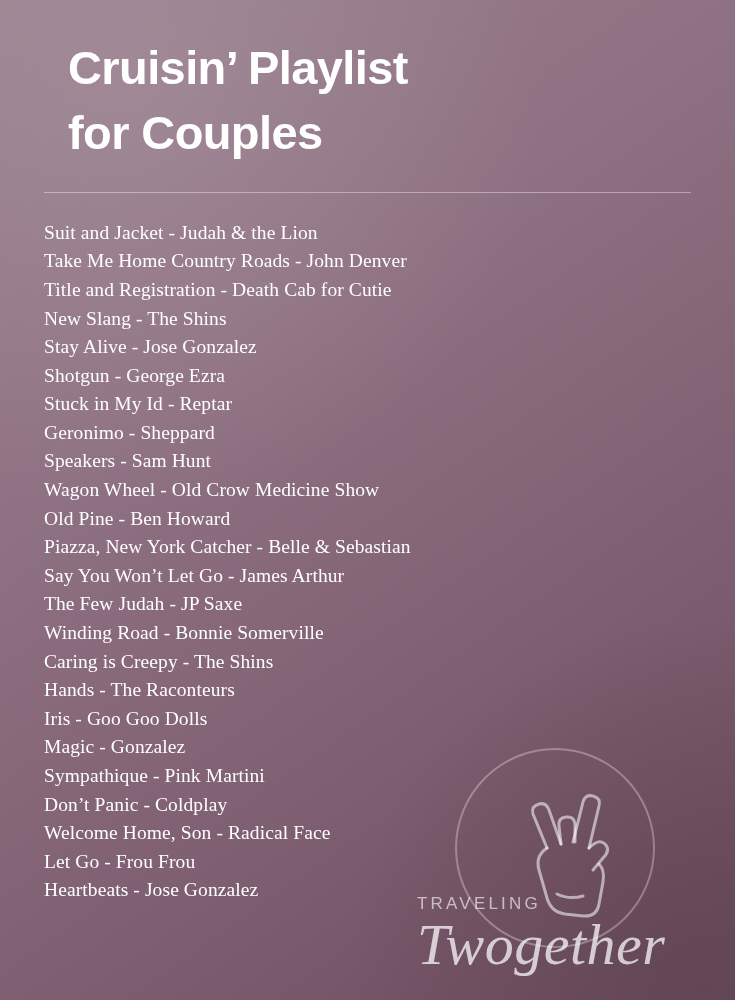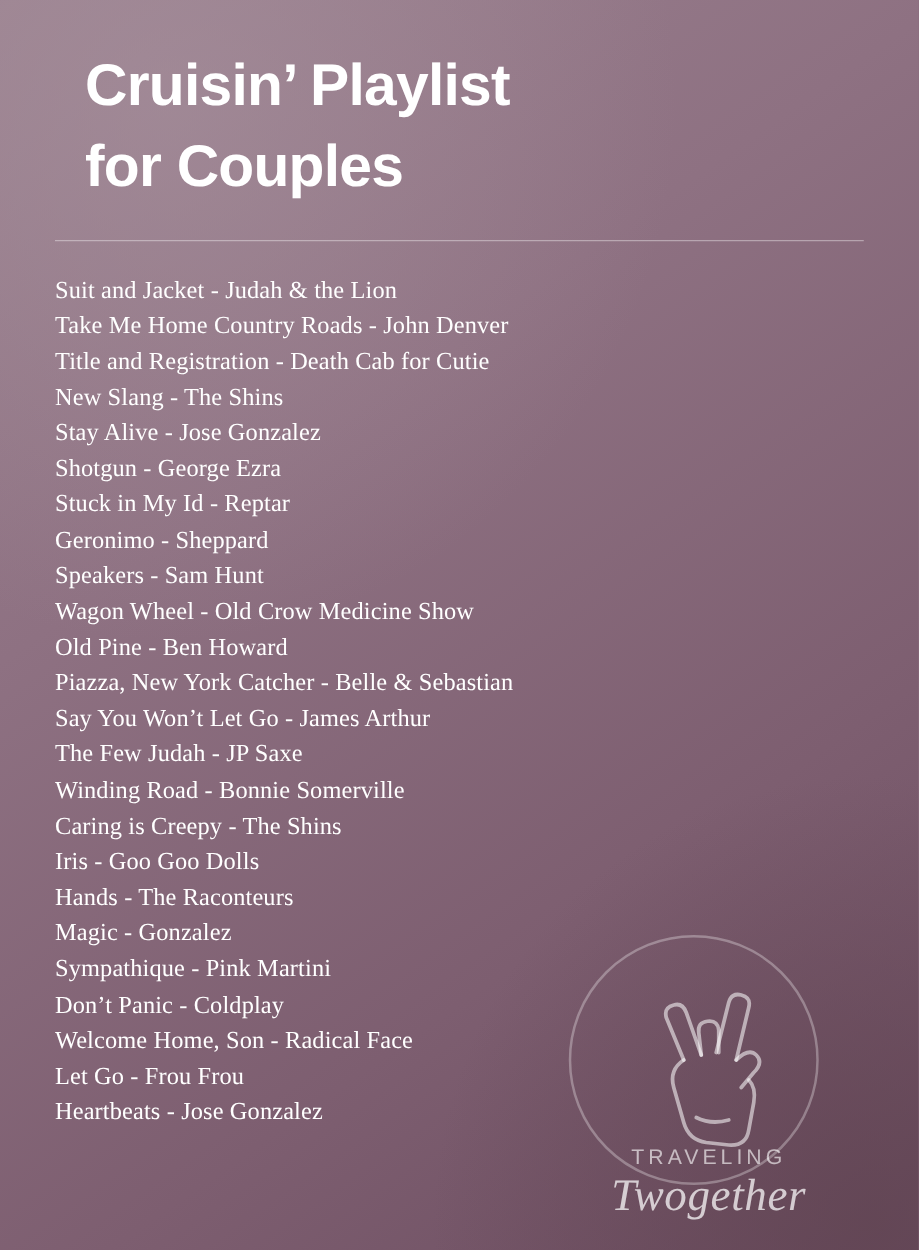--- a/index.html
+++ b/index.html
@@ -76,34 +76,34 @@
     left: 96px;
     top: 22px;
     width: 110px;
     height: 150px;
   }
   .wm-text {
     position: absolute;
     left: 0;
     bottom: 4px;
     width: 300px;
-    text-align: center;
+    text-align: left;
     color: rgba(255,255,255,0.62);
   }
   .wm-traveling {
     font-family: "Liberation Sans", sans-serif;
     font-size: 17px;
     letter-spacing: 3.2px;
     text-transform: uppercase;
     margin-bottom: 2px;
   }
   .wm-twogether {
     font-family: "Liberation Serif", serif;
     font-style: italic;
-    font-size: 36px;
+    font-size: 58px;
     line-height: 1;
     letter-spacing: 0.5px;
     color: rgba(255,255,255,0.72);
   }
 </style>
 </head>
 <body>
 
 <div class="poster">
 
@@ -124,22 +124,22 @@
     <li>Stuck in My Id - Reptar</li>
     <li>Geronimo - Sheppard</li>
     <li>Speakers - Sam Hunt</li>
     <li>Wagon Wheel - Old Crow Medicine Show</li>
     <li>Old Pine - Ben Howard</li>
     <li>Piazza, New York Catcher - Belle &amp; Sebastian</li>
     <li>Say You Won’t Let Go - James Arthur</li>
     <li>The Few Judah - JP Saxe</li>
     <li>Winding Road - Bonnie Somerville</li>
     <li>Caring is Creepy - The Shins</li>
+    <li>Hands - The Raconteurs</li>
     <li>Iris - Goo Goo Dolls</li>
-    <li>Hands - The Raconteurs</li>
     <li>Magic - Gonzalez</li>
     <li>Sympathique - Pink Martini</li>
     <li>Don’t Panic - Coldplay</li>
     <li>Welcome Home, Son - Radical Face</li>
     <li>Let Go - Frou Frou</li>
     <li>Heartbeats - Jose Gonzalez</li>
   </ul>
 
   <div class="watermark">
     <div class="wm-circle"></div>

